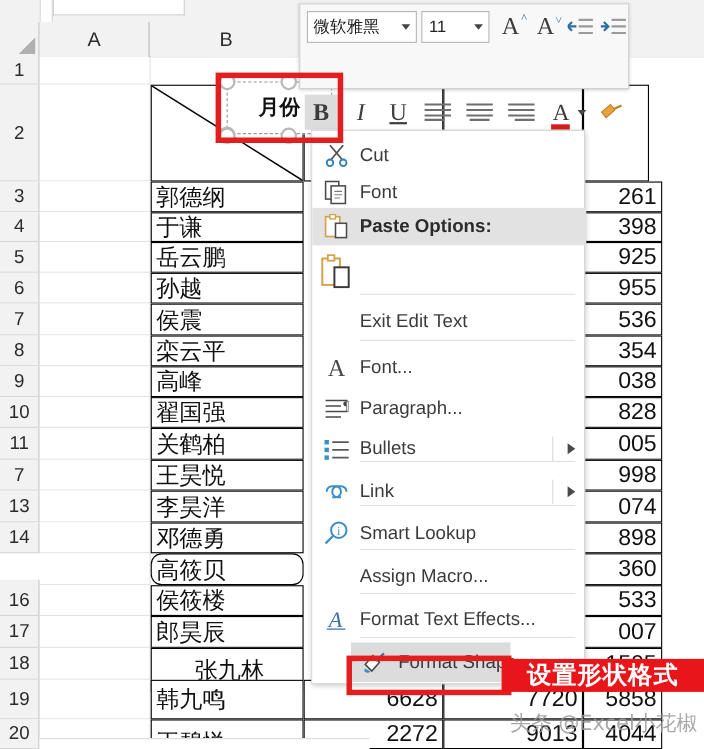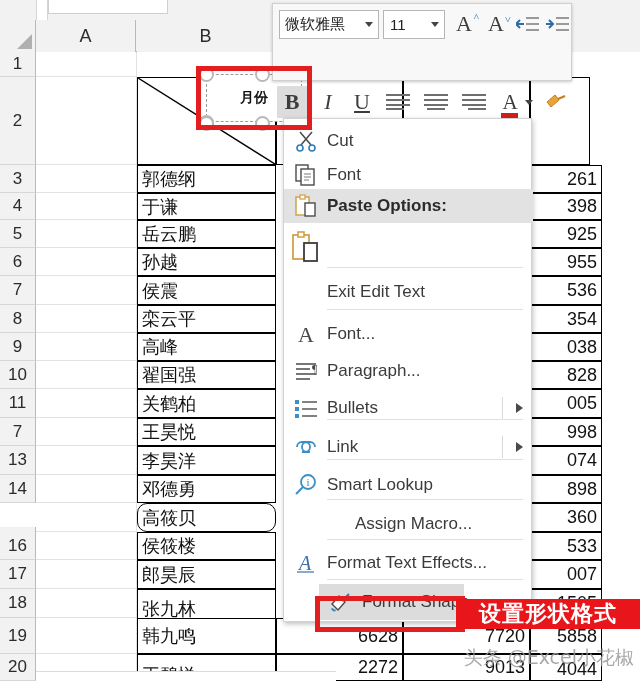--- a/index.html
+++ b/index.html
@@ -65,21 +65,21 @@
     position: absolute;
     border-right: 1px solid #e2e2e2;
     border-bottom: 1px solid #e2e2e2;
     background: #fff;
   }
   
   .tcell {
     position: absolute;
     border: 1px solid #000;
     background: #fff;
-    font-size: 18px;
+    font-size: 21px;
     color: #111;
     display: flex; align-items: center;
     padding-left: 4px;
     overflow: hidden;
     white-space: nowrap;
   }
   .tcell.num { justify-content: flex-end; padding-right: 4px; padding-left: 0; }
   .diag {
     position: absolute; left: 0; top: 0; width: 100%; height: 100%;
     overflow: visible;
@@ -190,21 +190,21 @@
 
   
   .shape {
     position: absolute; left: 206px; top: 74px; width: 96px; height: 48px;
     border: 1px dashed #9a9a9a;
     background: #ffffff;
     z-index: 30;
     display: flex; align-items: center; justify-content: center;
   }
   .shape .txt {
-    font-size: 14px; font-weight: bold; color: #111;
+    font-size: 19px; font-weight: bold; color: #111;
     font-family: "DejaVu Sans", sans-serif;
   }
   .handle {
     position: absolute; width: 15px; height: 15px; border-radius: 50%;
     background: #ffffff; border: 2px solid #b9b9b9; z-index: 33;
   }
   .h-tl { left: -8px; top: -8px; }
   .h-tr { left: 48px; top: -8px; }
   .h-ml { left: -8px; top: 40px; }
   .h-bl { left: -8px; top: 41px; }
@@ -379,21 +379,21 @@
         </div>
         <div class="tcell" style="left: 137px; top: 483px; width: 139px; height: 29px; border-radius: 10px;">
           <span>高筱贝</span>
         </div>
         <div class="tcell" style="left: 137px; top: 512px; width: 139px; height: 28px;">
           <span>侯筱楼</span>
         </div>
         <div class="tcell" style="left: 137px; top: 540px; width: 139px; height: 29px;">
           <span>郎昊辰</span>
         </div>
-        <div class="tcell" style="left: 137px; top: 569px; width: 139px; height: 40px;">
+        <div class="tcell" style="left: 137px; top: 569px; width: 139px; height: 40px; justify-content: center;">
           <span>张九林</span>
         </div>
         <div class="tcell" style="left: 137px; top: 598px; width: 139px; height: 36px;">
           <span>韩九鸣</span>
         </div>
         <div class="tcell" style="left: 137px; top: 634px; width: 139px; height: 41px;">
           <span>王碧悦</span>
         </div>
         <div class="tcell num" style="left: 530px; top: 145px; width: 72px; height: 28px;">
           <span>261</span>
@@ -639,21 +639,21 @@
         <div class="mi" style="top: 347px; height: 38px;">
           <span class="ico">
             <svg width="24" height="24" viewBox="0 0 24 24">
               <circle cx="14" cy="9" r="7" stroke="#3b8fc4" stroke-width="1.8" fill="none"></circle>
               <path d="M9 14L2 21" stroke="#3b8fc4" stroke-width="2"></path>
               <text x="14" y="13" font-family="Liberation Serif, serif" font-size="11" text-anchor="middle" fill="#3b8fc4">i</text>
             </svg>
           </span>
           <span class="lbl">Smart Lookup</span>
         </div>
-        <div class="mi" style="top: 386px; height: 38px; padding-left: 28px;">
+        <div class="mi" style="top: 386px; height: 38px;">
           <span class="ico"></span>
           <span class="lbl">Assign Macro...</span>
         </div>
         <div class="mi" style="top: 425px; height: 38px;">
           <span class="ico">
             <svg width="24" height="24" viewBox="0 0 24 24">
               <text x="11" y="19" font-family="Liberation Serif, serif" font-style="italic" font-size="20" text-anchor="middle" fill="#3b6fa8">A</text>
               <path d="M3 21h17" stroke="#3b6fa8" stroke-width="1.2"></path>
             </svg>
           </span>

